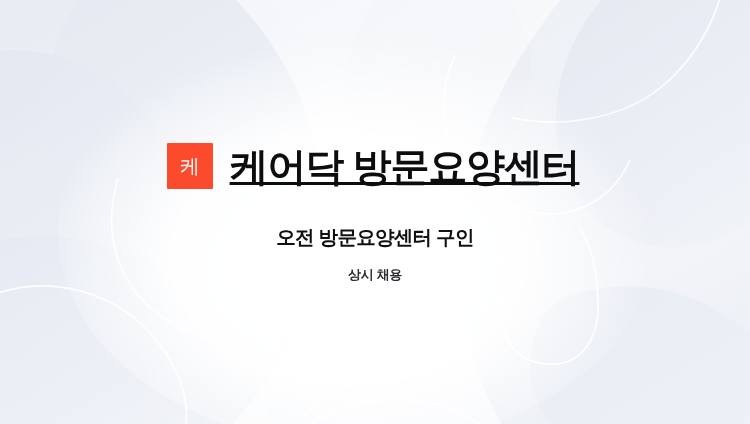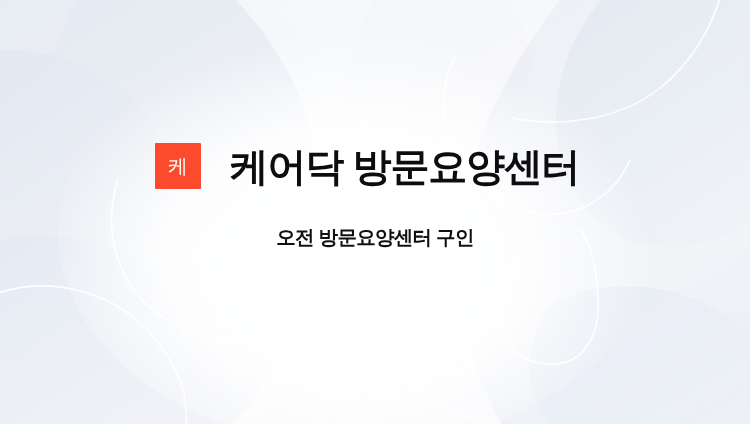--- a/index.html
+++ b/index.html
@@ -71,21 +71,22 @@
     font-family: "Liberation Sans", "DejaVu Sans", sans-serif;
   }
 
   .org-title {
     font-size: 39px;
     font-weight: bold;
     color: #0d0d0f;
     line-height: 1;
     letter-spacing: -1.2px;
     white-space: nowrap;
-    margin: 16px;
+    margin: 4px;
+    text-decoration: underline;
   }
 
   .job-subtitle {
     margin: 0;
     padding-top: 36px;
     font-size: 19.5px;
     font-weight: bold;
     color: #101013;
     letter-spacing: -0.7px;
     line-height: 1;
@@ -165,15 +166,16 @@
 
     <div class="title-row">
       <div class="logo-badge">
         <span class="logo-badge-text">케</span>
       </div>
       <h1 class="org-title">케어닥 방문요양센터</h1>
     </div>
 
     <p class="job-subtitle">오전 방문요양센터 구인</p>
 
+    <p class="hiring-caption">상시 채용</p>
 
   </div>
 </div>
 
 </body></html>

